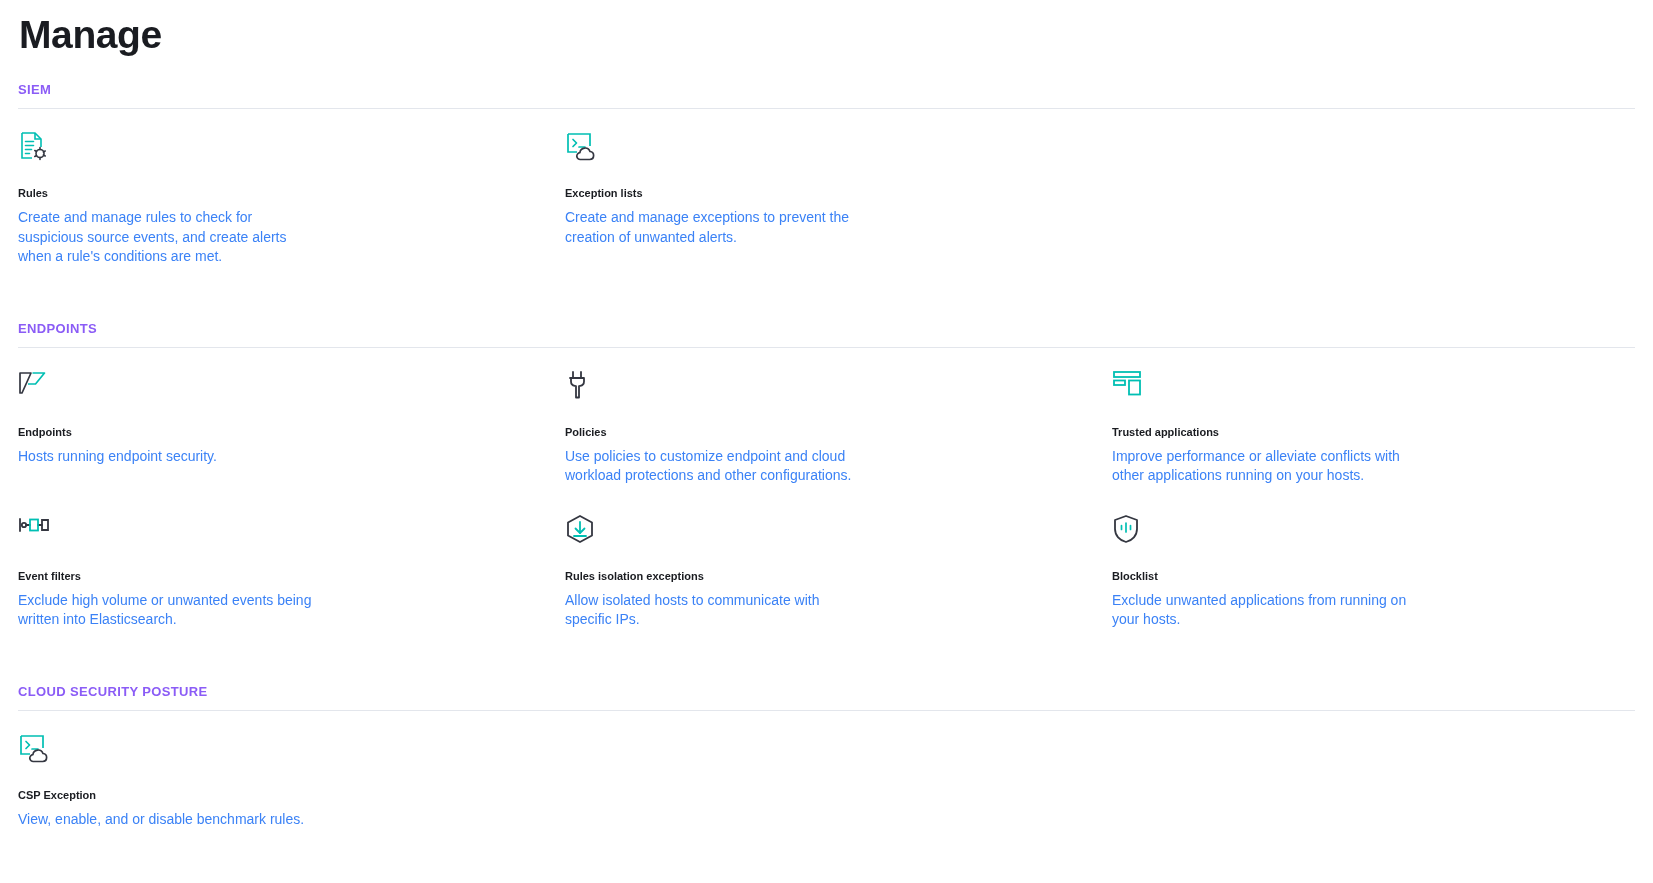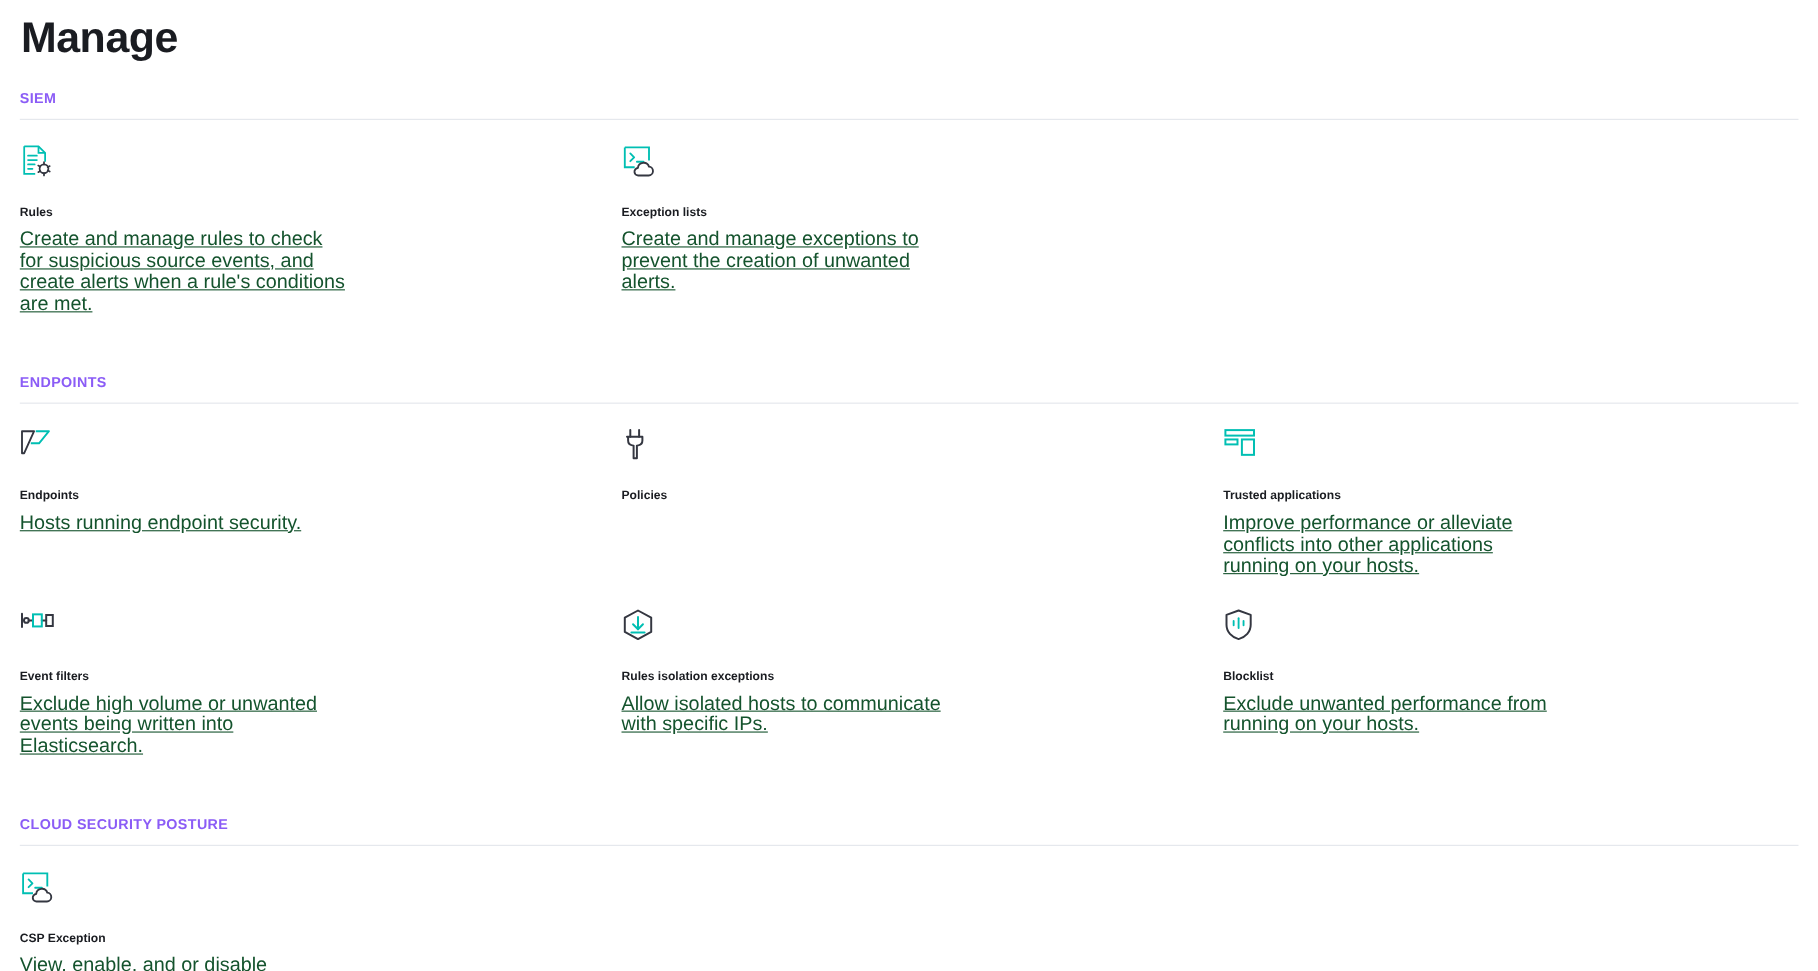--- a/index.html
+++ b/index.html
@@ -61,26 +61,25 @@
   }
   .card-title {
     font-size: 11px;
     font-weight: 700;
     color: #1a1c21;
     line-height: 20px;
     margin: 0 0 5px 0;
     cursor: pointer;
   }
   .card-desc {
-    font-size: 18px;
+    font-size: 14px;
     line-height: 19.5px;
-    color: #14532d;
+    color: #3b82f6;
     margin: 0;
     max-width: 300px;
-    text-decoration: underline;
   }
   .sec-siem .card-desc { max-width: 300px; }
   .sec-endpoints .card-desc { max-width: 300px; }
 </style>
 </head>
 <body>
 
 <div class="page">
 
   <h1 class="page-title">Manage</h1>
@@ -138,32 +137,33 @@
       </div>
 
       <div class="card">
         <div class="card-icon">
           <svg width="26" height="30" viewBox="0 0 26 30" fill="none" xmlns="http://www.w3.org/2000/svg">
             <path d="M8 2v6M16 2v6" stroke="#343741" stroke-width="1.8" stroke-linecap="round"></path>
             <path d="M5 8h14v3.5c0 2.2-1.6 4-3.8 4.4l-1.2.2v11.4h-3V16.1l-1.2-.2C7.6 15.5 6 13.7 6 11.5V8z" stroke="#343741" stroke-width="1.8" fill="none" stroke-linejoin="round"></path>
           </svg>
         </div>
         <div class="card-title">Policies</div>
+        <div class="card-desc">Use policies to customize endpoint and cloud workload protections and other configurations.</div>
       </div>
 
       <div class="card">
         <div class="card-icon">
           <svg width="32" height="28" viewBox="0 0 32 28" fill="none" xmlns="http://www.w3.org/2000/svg">
             <rect x="2" y="2" width="26" height="5" stroke="#00bfb3" stroke-width="1.8" fill="none"></rect>
             <rect x="2" y="10.5" width="11" height="4.5" stroke="#00bfb3" stroke-width="1.8" fill="none"></rect>
             <rect x="17" y="10.5" width="11" height="14" stroke="#00bfb3" stroke-width="1.8" fill="none"></rect>
           </svg>
         </div>
         <div class="card-title">Trusted applications</div>
-        <div class="card-desc">Improve performance or alleviate conflicts into other applications running on your hosts.</div>
+        <div class="card-desc">Improve performance or alleviate conflicts with other applications running on your hosts.</div>
       </div>
 
       <div class="card">
         <div class="card-icon">
           <svg width="32" height="22" viewBox="0 0 32 22" fill="none" xmlns="http://www.w3.org/2000/svg">
             <path d="M2 5v12M8 11h4M20 11h4" stroke="#343741" stroke-width="1.8" stroke-linecap="round"></path>
             <rect x="12" y="5.5" width="8" height="11" stroke="#00bfb3" stroke-width="1.8" fill="none"></rect>
             <path d="M24 6h6v10h-6z" stroke="#343741" stroke-width="1.8" fill="none"></path>
             <circle cx="6" cy="11" r="2.2" stroke="#343741" stroke-width="1.8" fill="none"></circle>
           </svg>
@@ -187,21 +187,21 @@
 
       <div class="card">
         <div class="card-icon">
           <svg width="28" height="30" viewBox="0 0 28 30" fill="none" xmlns="http://www.w3.org/2000/svg">
             <path d="M14 2l11 4v9c0 6.5-4.6 11.4-11 13C7.6 26.4 3 21.5 3 15V6l11-4z" stroke="#343741" stroke-width="1.8" fill="none" stroke-linejoin="round"></path>
             <path d="M14 9v9" stroke="#00bfb3" stroke-width="1.7" stroke-linecap="round"></path>
             <path d="M9.5 11.5v4M18.5 11.5v4" stroke="#00bfb3" stroke-width="1.7" stroke-linecap="round"></path>
           </svg>
         </div>
         <div class="card-title">Blocklist</div>
-        <div class="card-desc">Exclude unwanted performance from running on your hosts.</div>
+        <div class="card-desc">Exclude unwanted applications from running on your hosts.</div>
       </div>
 
     </div>
   </div>
 
   <div class="section sec-csp">
     <div class="section-header">CLOUD SECURITY POSTURE</div>
     <div class="grid">
 
       <div class="card">

